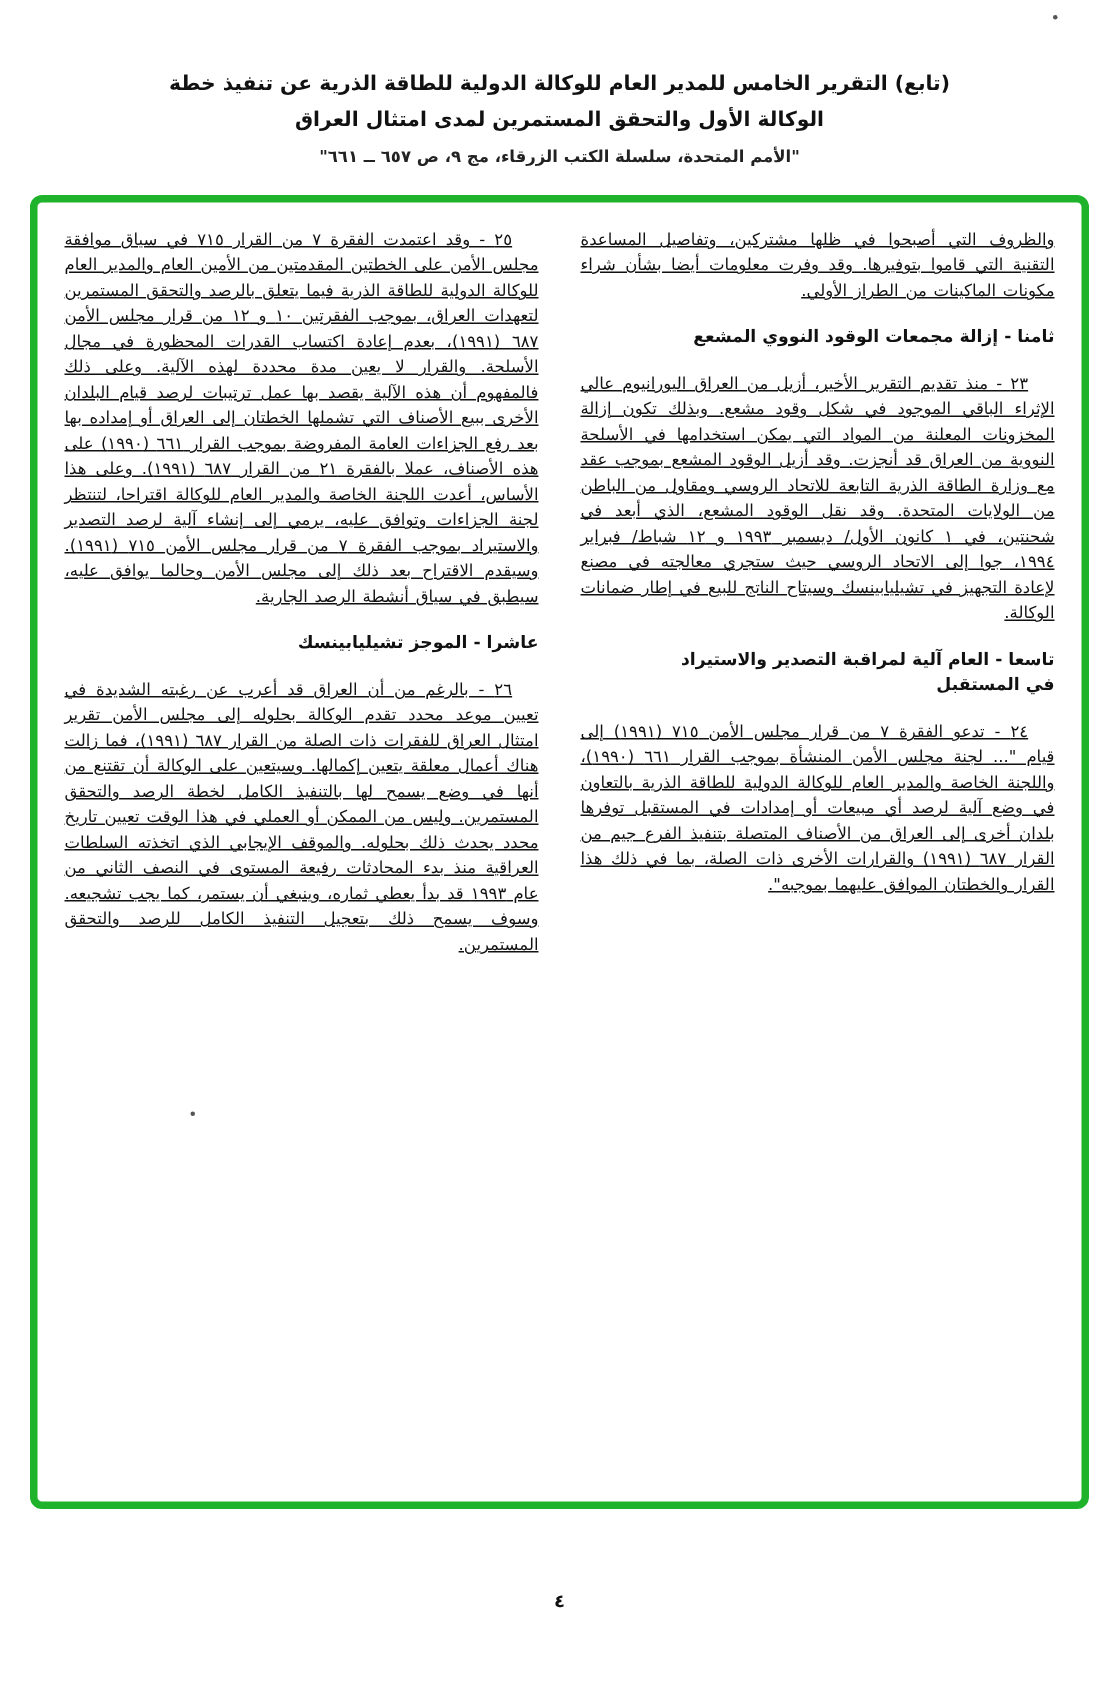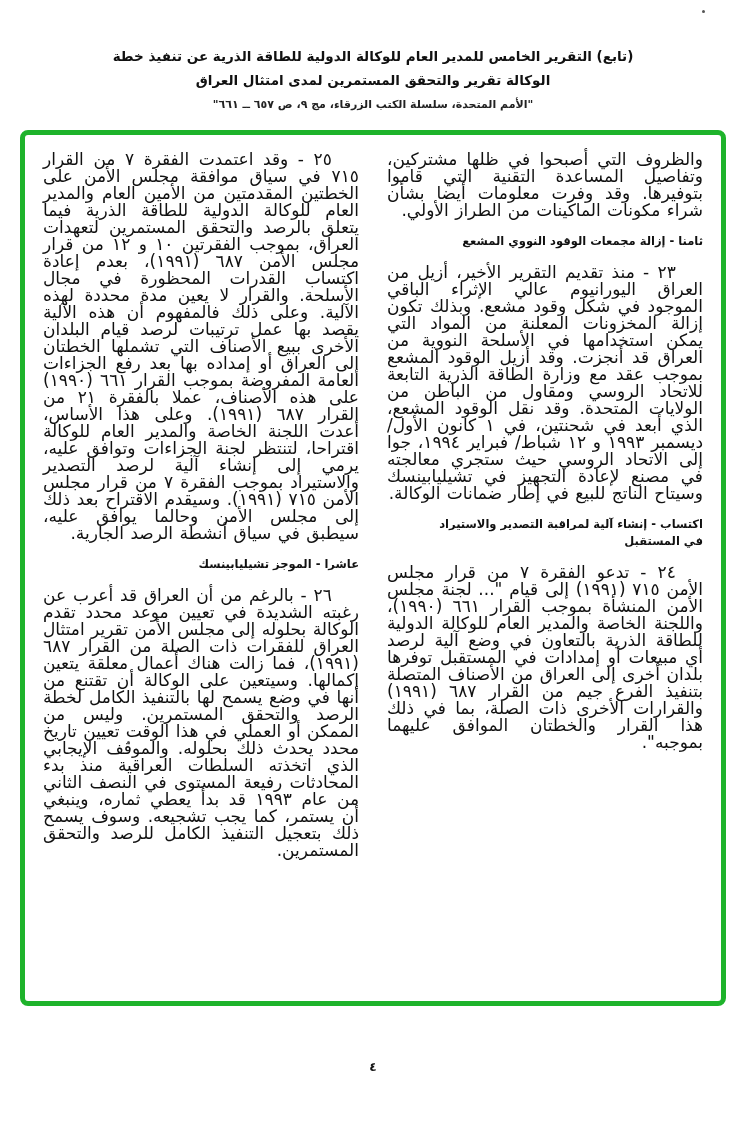--- a/index.html
+++ b/index.html
@@ -49,26 +49,27 @@
     display: flex;
     direction: rtl;
     gap: 28px;
   }
   .col {
     flex: 1 1 0;
     min-width: 0;
   }
   .col p {
     margin: 0 0 10px 0;
-    font-size: 17px;
+    font-size: 11px;
     line-height: 17px;
     text-align: justify;
     text-indent: 1.6em;
     color: #111;
     word-spacing: 1px;
+    text-decoration: underline;
   }
   .col h4 {
     margin: 14px 0 14px 0;
     font-size: 11.5px;
     line-height: 17px;
     font-weight: bold;
     text-align: right;
     color: #111;
     white-space: pre-line;
   }
@@ -95,32 +96,32 @@
 </head>
 <body>
 
 <div class="page">
 
   <div class="artifact artifact-top-right"></div>
   <div class="artifact artifact-mid-left"></div>
 
   <header class="doc-header">
     <div class="title-line">(تابع) التقرير الخامس للمدير العام للوكالة الدولية للطاقة الذرية عن تنفيذ خطة</div>
-    <div class="title-line">الوكالة تقرير والتحقق المستمرين لمدى امتثال العراق</div>
+    <div class="title-line">الوكالة الأول والتحقق المستمرين لمدى امتثال العراق</div>
     <div class="source-line">"الأمم المتحدة، سلسلة الكتب الزرقاء، مج ٩، ص ٦٥٧ ــ ٦٦١"</div>
   </header>
 
   <div class="content-frame" style="border-color: rgb(30, 179, 43);">
     <div class="cols">
 
       <div class="col">
         <p style="text-indent:0;">والظروف التي أصبحوا في ظلها مشتركين، وتفاصيل المساعدة التقنية التي قاموا بتوفيرها. وقد وفرت معلومات أيضا بشأن شراء مكونات الماكينات من الطراز الأولي.</p>
         <h4>ثامنا -  إزالة مجمعات الوقود النووي المشعع</h4>
         <p>٢٣ -  منذ تقديم التقرير الأخير، أزيل من العراق اليورانيوم عالي الإثراء الباقي الموجود في شكل وقود مشعع. وبذلك تكون إزالة المخزونات المعلنة من المواد التي يمكن استخدامها في الأسلحة النووية من العراق قد أنجزت. وقد أزيل الوقود المشعع بموجب عقد مع وزارة الطاقة الذرية التابعة للاتحاد الروسي ومقاول من الباطن من الولايات المتحدة. وقد نقل الوقود المشعع، الذي أبعد في شحنتين، في ١ كانون الأول/ ديسمبر ١٩٩٣ و ١٢ شباط/ فبراير ١٩٩٤، جوا إلى الاتحاد الروسي حيث ستجري معالجته في مصنع لإعادة التجهيز في تشيليابينسك وسيتاح الناتج للبيع في إطار ضمانات الوكالة.</p>
-        <h4>اكتساب -  إنشاء آلية لمراقبة التصدير والاستيراد
+        <h4>تاسعا -  العام آلية لمراقبة التصدير والاستيراد
 في المستقبل</h4>
         <p>٢٤ -  تدعو الفقرة ٧ من قرار مجلس الأمن ٧١٥ (١٩٩١) إلى قيام "... لجنة مجلس الأمن المنشأة بموجب القرار ٦٦١ (١٩٩٠)، واللجنة الخاصة والمدير العام للوكالة الدولية للطاقة الذرية بالتعاون في وضع آلية لرصد أي مبيعات أو إمدادات في المستقبل توفرها بلدان أخرى إلى العراق من الأصناف المتصلة بتنفيذ الفرع جيم من القرار ٦٨٧ (١٩٩١) والقرارات الأخرى ذات الصلة، بما في ذلك هذا القرار والخطتان الموافق عليهما بموجبه".</p>
       </div>
 
       <div class="col">
         <p>٢٥ -  وقد اعتمدت الفقرة ٧ من القرار ٧١٥ في سياق موافقة مجلس الأمن على الخطتين المقدمتين من الأمين العام والمدير العام للوكالة الدولية للطاقة الذرية فيما يتعلق بالرصد والتحقق المستمرين لتعهدات العراق، بموجب الفقرتين ١٠ و ١٢ من قرار مجلس الأمن ٦٨٧ (١٩٩١)، بعدم إعادة اكتساب القدرات المحظورة في مجال الأسلحة. والقرار لا يعين مدة محددة لهذه الآلية. وعلى ذلك فالمفهوم أن هذه الآلية يقصد بها عمل ترتيبات لرصد قيام البلدان الأخرى ببيع الأصناف التي تشملها الخطتان إلى العراق أو إمداده بها بعد رفع الجزاءات العامة المفروضة بموجب القرار ٦٦١ (١٩٩٠) على هذه الأصناف، عملا بالفقرة ٢١ من القرار ٦٨٧ (١٩٩١). وعلى هذا الأساس، أعدت اللجنة الخاصة والمدير العام للوكالة اقتراحا، لتنتظر لجنة الجزاءات وتوافق عليه، يرمي إلى إنشاء آلية لرصد التصدير والاستيراد بموجب الفقرة ٧ من قرار مجلس الأمن ٧١٥ (١٩٩١). وسيقدم الاقتراح بعد ذلك إلى مجلس الأمن وحالما يوافق عليه، سيطبق في سياق أنشطة الرصد الجارية.</p>
         <h4>عاشرا -  الموجز تشيليابينسك</h4>
         <p>٢٦ -  بالرغم من أن العراق قد أعرب عن رغبته الشديدة في تعيين موعد محدد تقدم الوكالة بحلوله إلى مجلس الأمن تقرير امتثال العراق للفقرات ذات الصلة من القرار ٦٨٧ (١٩٩١)، فما زالت هناك أعمال معلقة يتعين إكمالها. وسيتعين على الوكالة أن تقتنع من أنها في وضع يسمح لها بالتنفيذ الكامل لخطة الرصد والتحقق المستمرين. وليس من الممكن أو العملي في هذا الوقت تعيين تاريخ محدد يحدث ذلك بحلوله. والموقف الإيجابي الذي اتخذته السلطات العراقية منذ بدء المحادثات رفيعة المستوى في النصف الثاني من عام ١٩٩٣ قد بدأ يعطي ثماره، وينبغي أن يستمر، كما يجب تشجيعه. وسوف يسمح ذلك بتعجيل التنفيذ الكامل للرصد والتحقق المستمرين.</p>
       </div>
 

